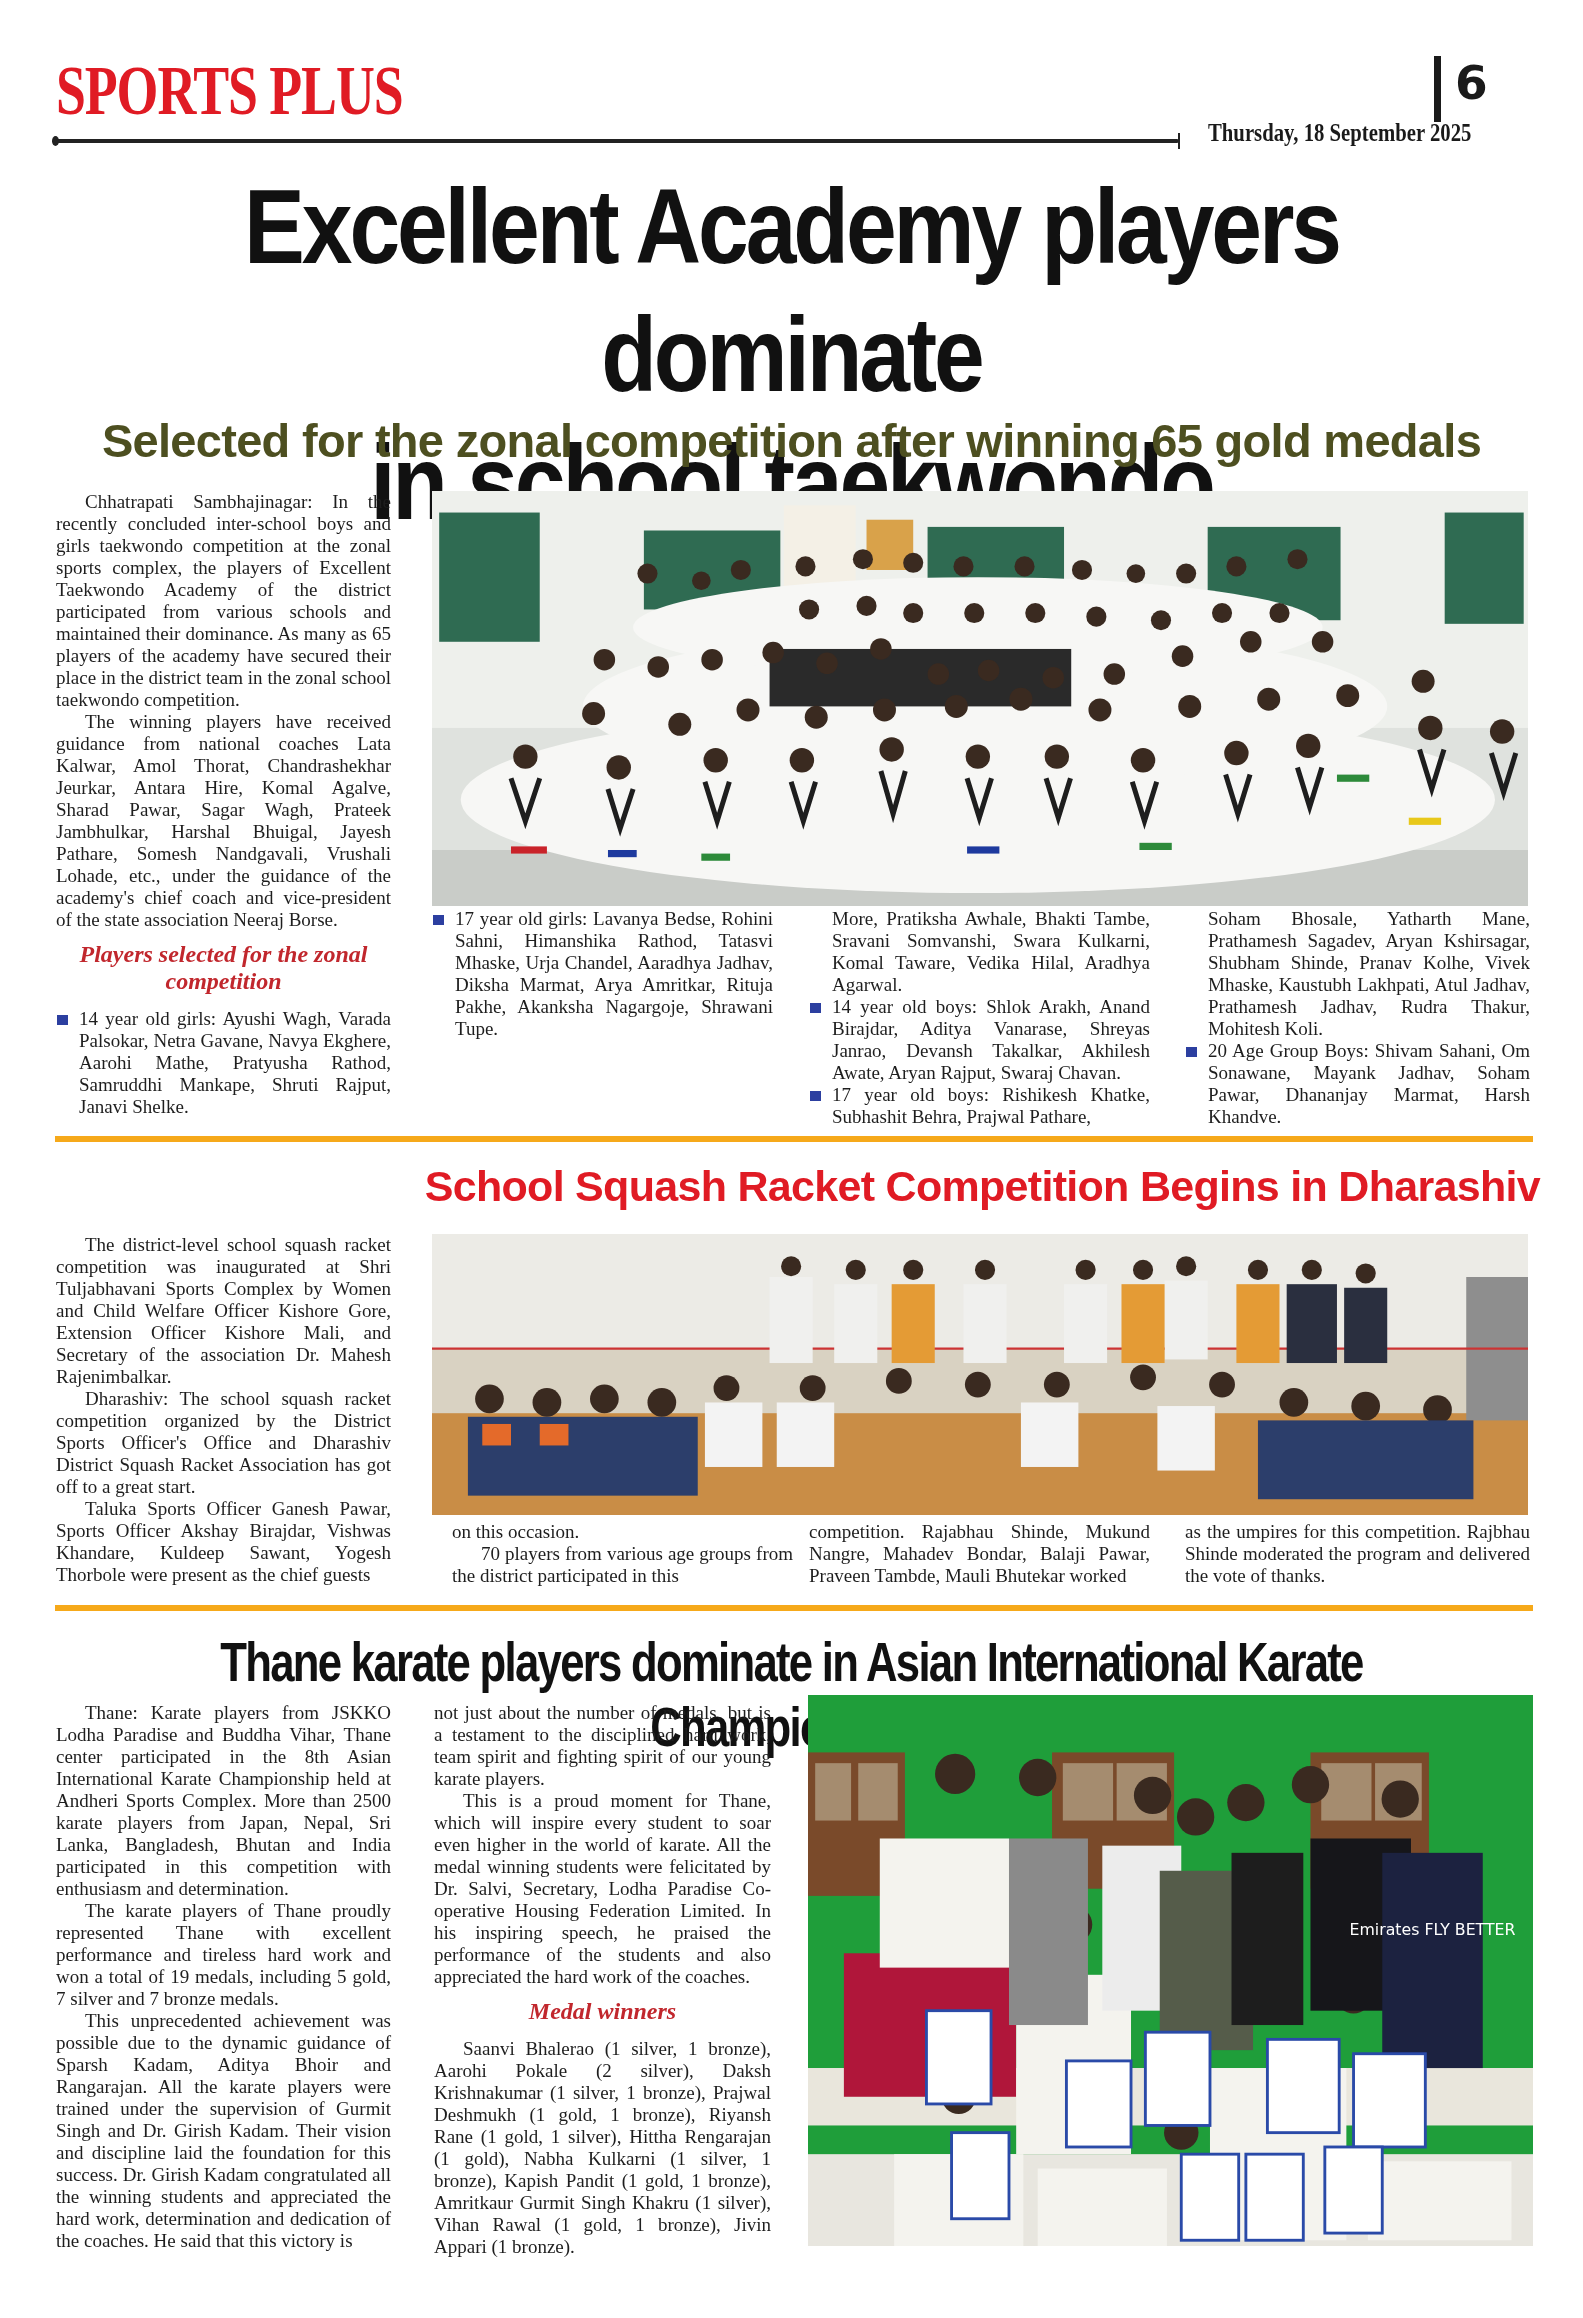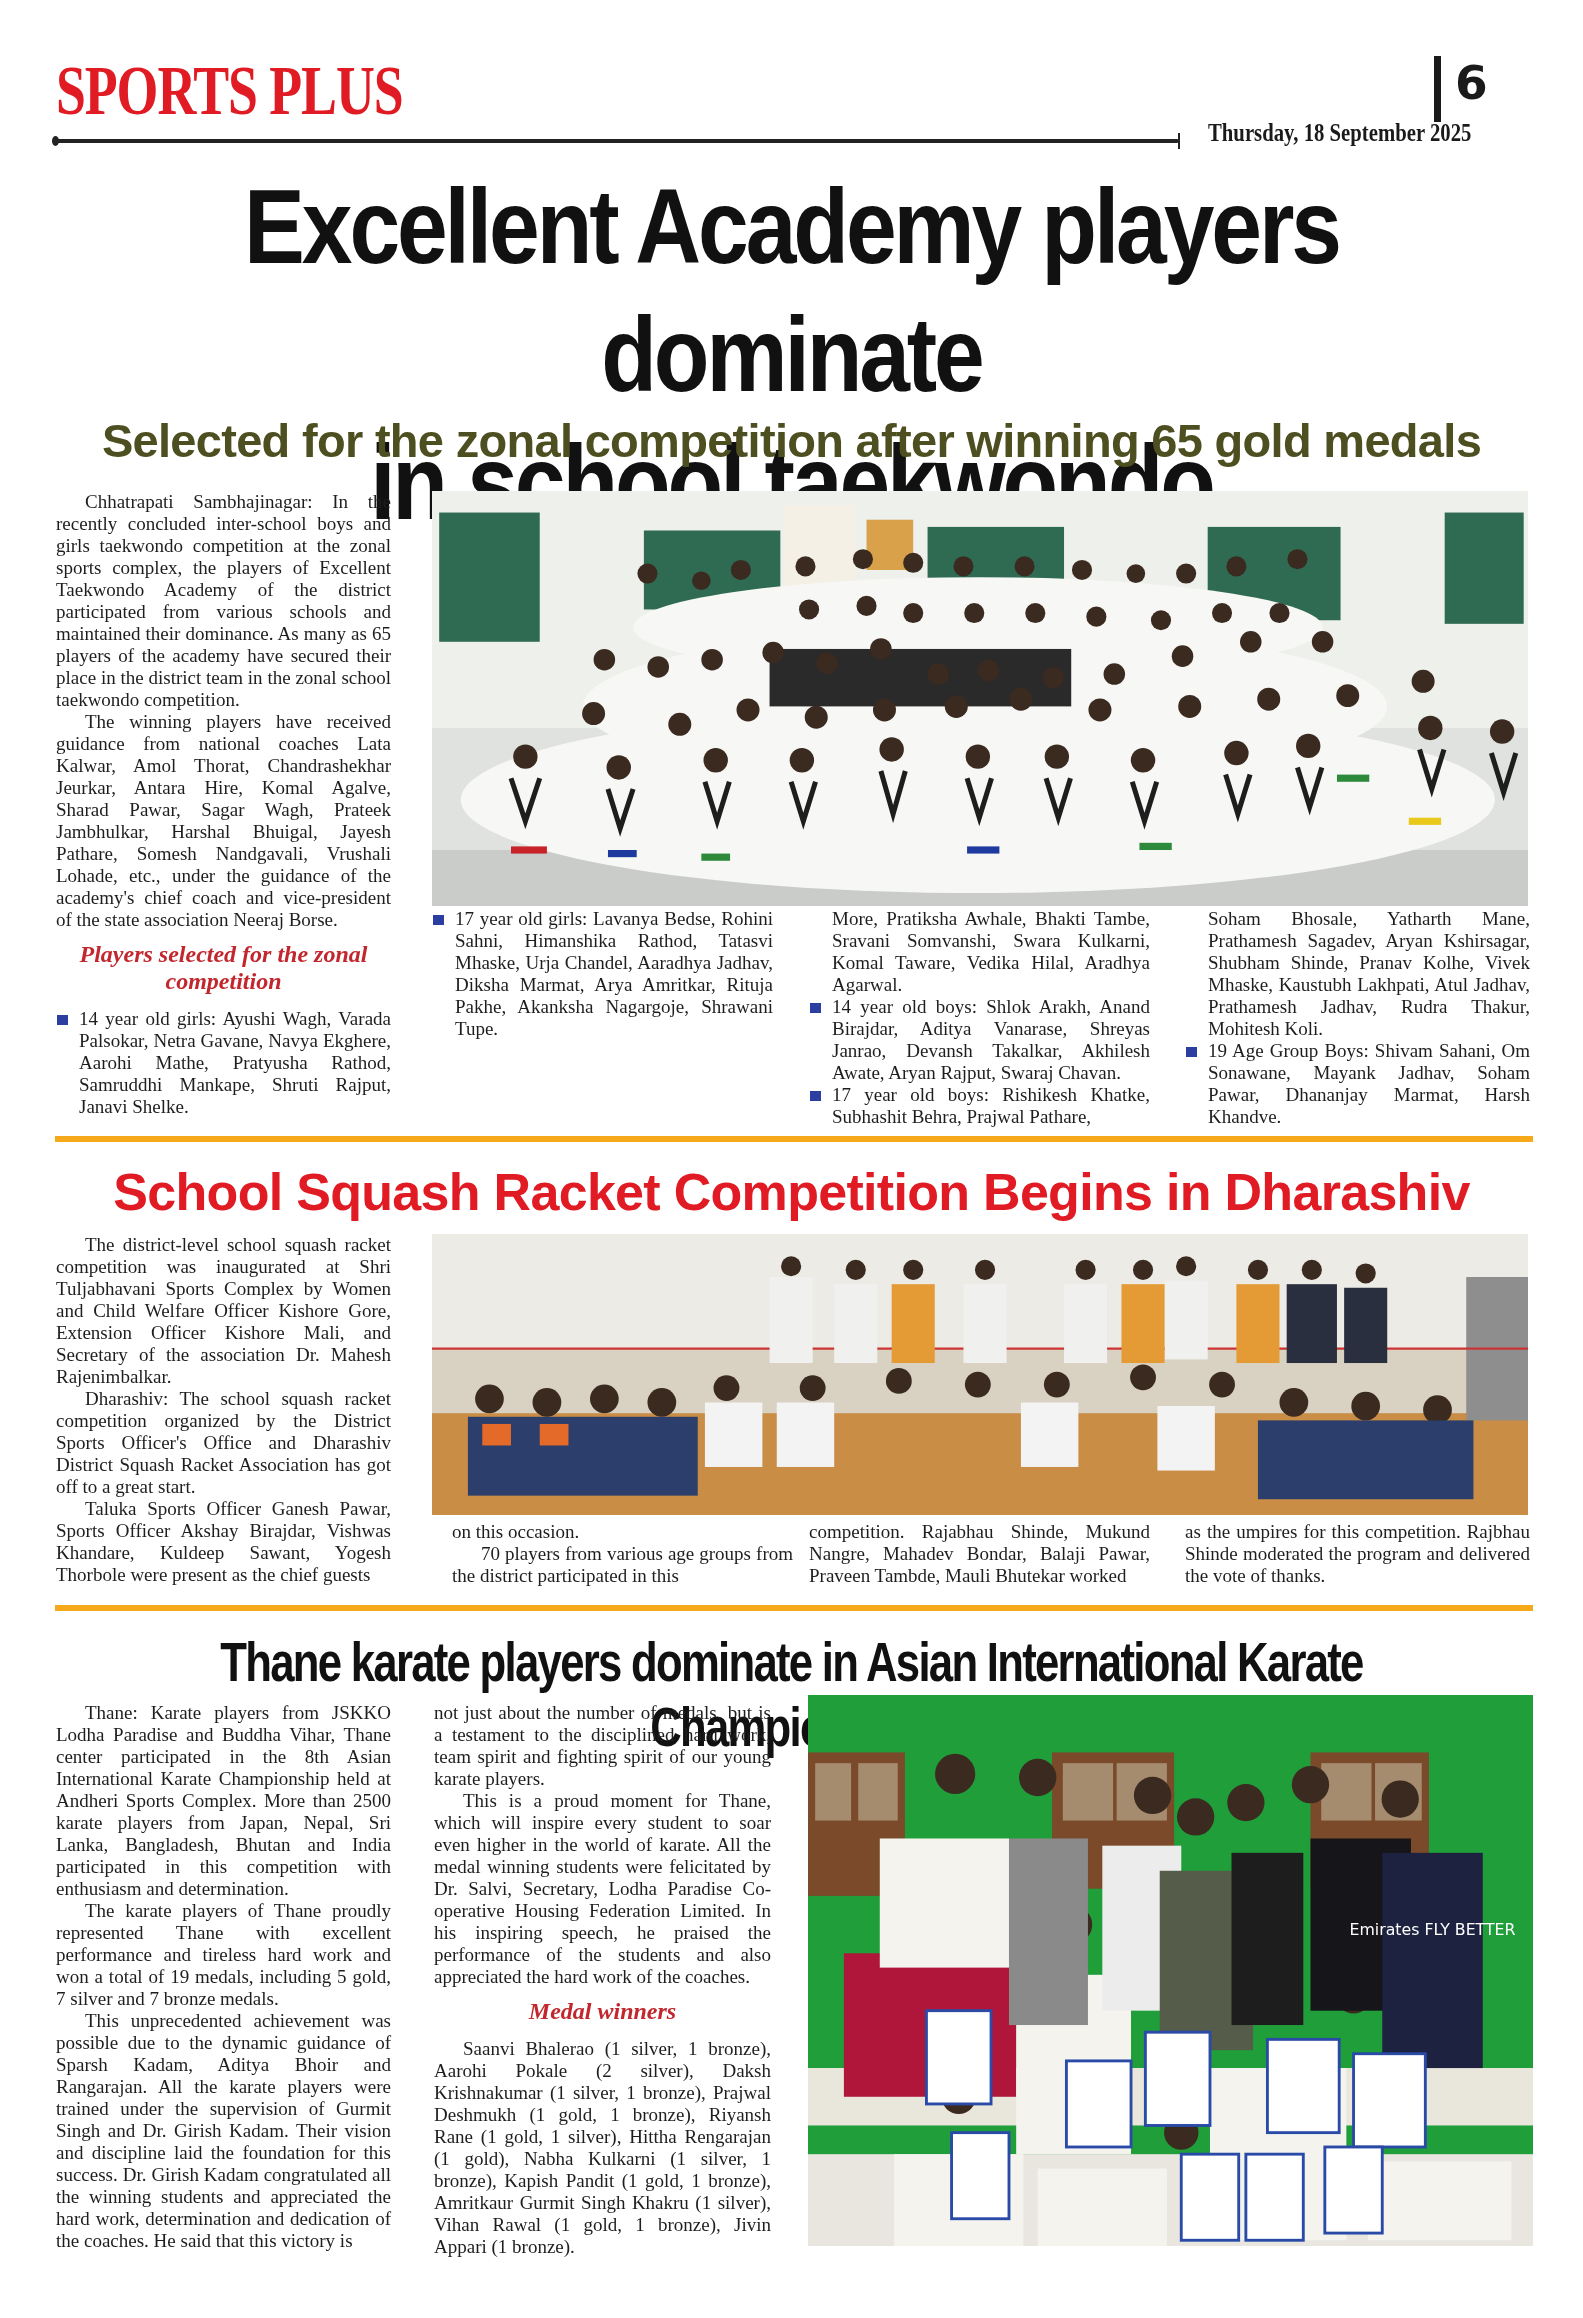--- a/index.html
+++ b/index.html
@@ -14,21 +14,21 @@
   .rule-top::before { content: ""; position: absolute; left: -2.9px; top: -2.9px; width: 7.2px; height: 10px; background: #222; border-radius: 50%; }
   .rule-top::after { content: ""; position: absolute; right: -1.4px; top: -5.7px; width: 2.2px; height: 16px; background: #222; }
   .page-bar { left: 1434px; top: 56px; width: 6.5px; height: 66px; background: #1a1a1a; }
   .page-num { left: 1455px; top: 59px; font-family: "DejaVu Sans", sans-serif; font-weight: bold; font-size: 47px; line-height: 1; color: #1a1a1a; }
   .date-line { left: 1208px; top: 119px; font-family: "Liberation Serif", serif; font-weight: bold; font-size: 24.4px; color: #1a1a1a; transform: scaleX(0.85); transform-origin: left top; white-space: nowrap; }
 
   
   .headline-main { left: 43px; top: 162px; width: 1497px; text-align: center; font-family: "Liberation Sans", sans-serif; font-weight: bold; font-size: 106px; line-height: 128px; letter-spacing: -3.6px; color: #111; transform: scaleX(0.86); transform-origin: center top; }
   .subhead-main { left: 43px; top: 413px; width: 1497px; text-align: center; font-family: "Liberation Sans", sans-serif; font-weight: bold; font-size: 47px; color: #4d4f20; letter-spacing: -0.7px; }
 
-  .headline-2 { left: 43px; top: 1162px; width: 1497px; text-align: center; font-family: "Liberation Sans", sans-serif; font-weight: bold; font-size: 52px; color: #e01b24; letter-spacing: -0.7px; }
+  .headline-2 { left: 43px; top: 1162px; width: 1497px; text-align: right; font-family: "Liberation Sans", sans-serif; font-weight: bold; font-size: 43px; color: #e01b24; letter-spacing: -0.7px; }
   .headline-3 { left: 43px; top: 1629px; width: 1497px; text-align: center; font-family: "Liberation Sans", sans-serif; font-weight: bold; font-size: 56px; color: #111; letter-spacing: -2.2px; transform: scaleX(0.78); transform-origin: center top; }
 
   .divider { left: 55px; width: 1478px; height: 5.7px; background: #f6a91a; }
 
   
   .col { font-family: "Liberation Serif", serif; font-size: 19px; line-height: 22px; text-align: justify; color: #1e1e1e; hyphens: manual; }
   .col p { text-indent: 29px; }
   .col p.noindent { text-indent: 0; }
   .sub-heading { font-family: "Liberation Serif", serif; font-style: italic; font-weight: bold; color: #c1272d; font-size: 24px; line-height: 27px; text-align: center; margin: 10px 0 13px; }
   .bullet { position: relative; padding-left: 23px; text-indent: 0 !important; }
@@ -171,21 +171,21 @@
 <div class="abs col" style="left:432px; top:908px; width:341px;">
   <p class="bullet">17 year old girls: Lavanya Bedse, Rohini Sahni, Himanshika Rathod, Tatasvi Mhaske, Urja Chandel, Aaradhya Jadhav, Diksha Marmat, Arya Amritkar, Rituja Pakhe, Akanksha Nagargoje, Shrawani Tupe.</p>
 </div>
 <div class="abs col" style="left:809px; top:908px; width:341px;">
   <p class="noindent cont">More, Pratiksha Awhale, Bhakti Tambe, Sravani Somvanshi, Swara Kulkarni, Komal Taware, Vedika Hilal, Aradhya Agarwal.</p>
   <p class="bullet">14 year old boys: Shlok Arakh, Anand Birajdar, Aditya Vanarase, Shreyas Janrao, Devansh Takalkar, Akhilesh Awate, Aryan Rajput, Swaraj Chavan.</p>
   <p class="bullet">17 year old boys: Rishikesh Khatke, Subhashit Behra, Prajwal Pathare,</p>
 </div>
 <div class="abs col" style="left:1185px; top:908px; width:345px;">
   <p class="noindent cont">Soham Bhosale, Yatharth Mane, Prathamesh Sagadev, Aryan Kshirsagar, Shubham Shinde, Pranav Kolhe, Vivek Mhaske, Kaustubh Lakhpati, Atul Jadhav, Prathamesh Jadhav, Rudra Thakur, Mohitesh Koli.</p>
-  <p class="bullet">19 Age Group Boys: Shivam Sahani, Om Sonawane, Mayank Jadhav, Soham Pawar, Dhananjay Marmat, Harsh Khandve.</p>
+  <p class="bullet">20 Age Group Boys: Shivam Sahani, Om Sonawane, Mayank Jadhav, Soham Pawar, Dhananjay Marmat, Harsh Khandve.</p>
 </div>
 
 <div class="abs divider" style="top:1136px;"></div>
 
 <div class="abs headline-2">School Squash Racket Competition Begins in Dharashiv</div>
 
 <div class="abs col" style="left:56px; top:1234px; width:335px;">
   <p>The district-level school squash racket competition was inaugurated at Shri Tuljabhavani Sports Complex by Women and Child Welfare Officer Kishore Gore, Extension Officer Kishore Mali, and Secretary of the association Dr. Mahesh Rajenimbalkar.</p>
   <p>Dharashiv: The school squash racket competition organized by the District Sports Officer's Office and Dharashiv District Squash Racket Association has got off to a great start.</p>
   <p>Taluka Sports Officer Ganesh Pawar, Sports Officer Akshay Birajdar, Vishwas Khandare, Kuldeep Sawant, Yogesh Thorbole were present as the chief guests</p>

